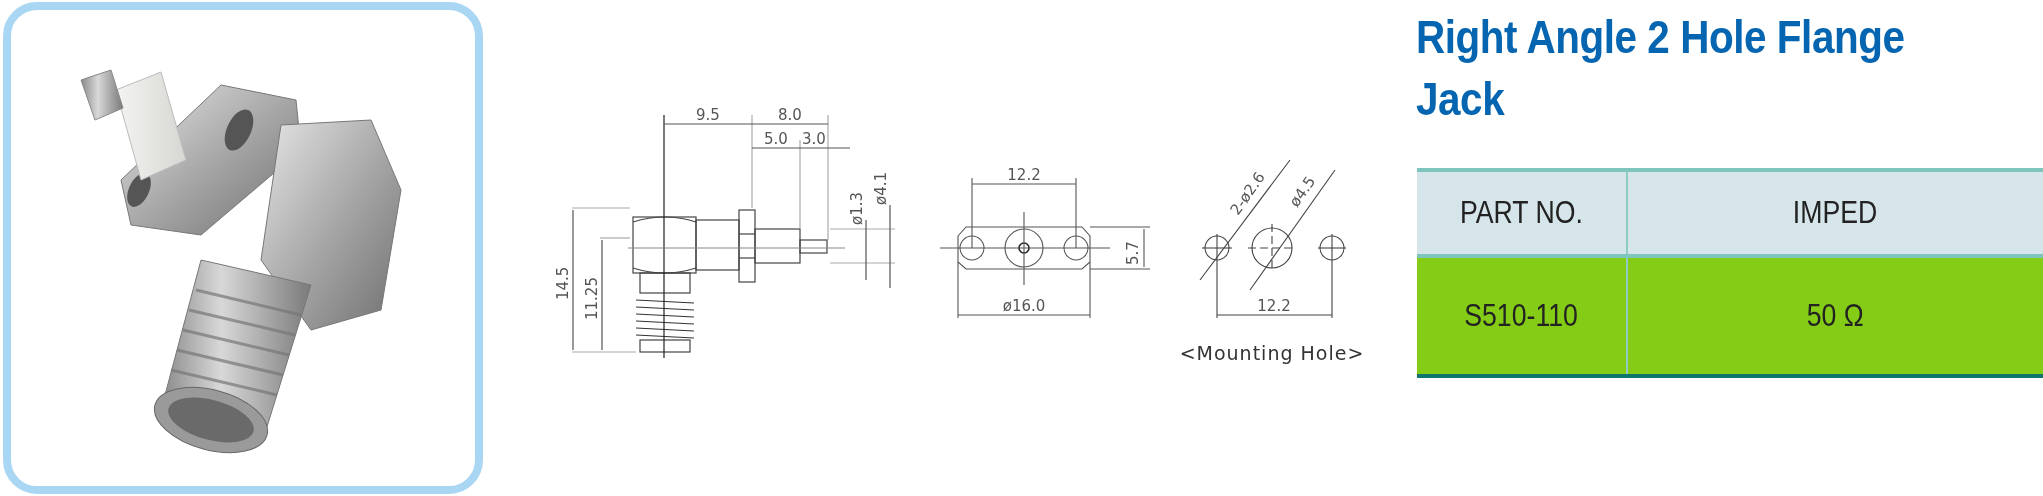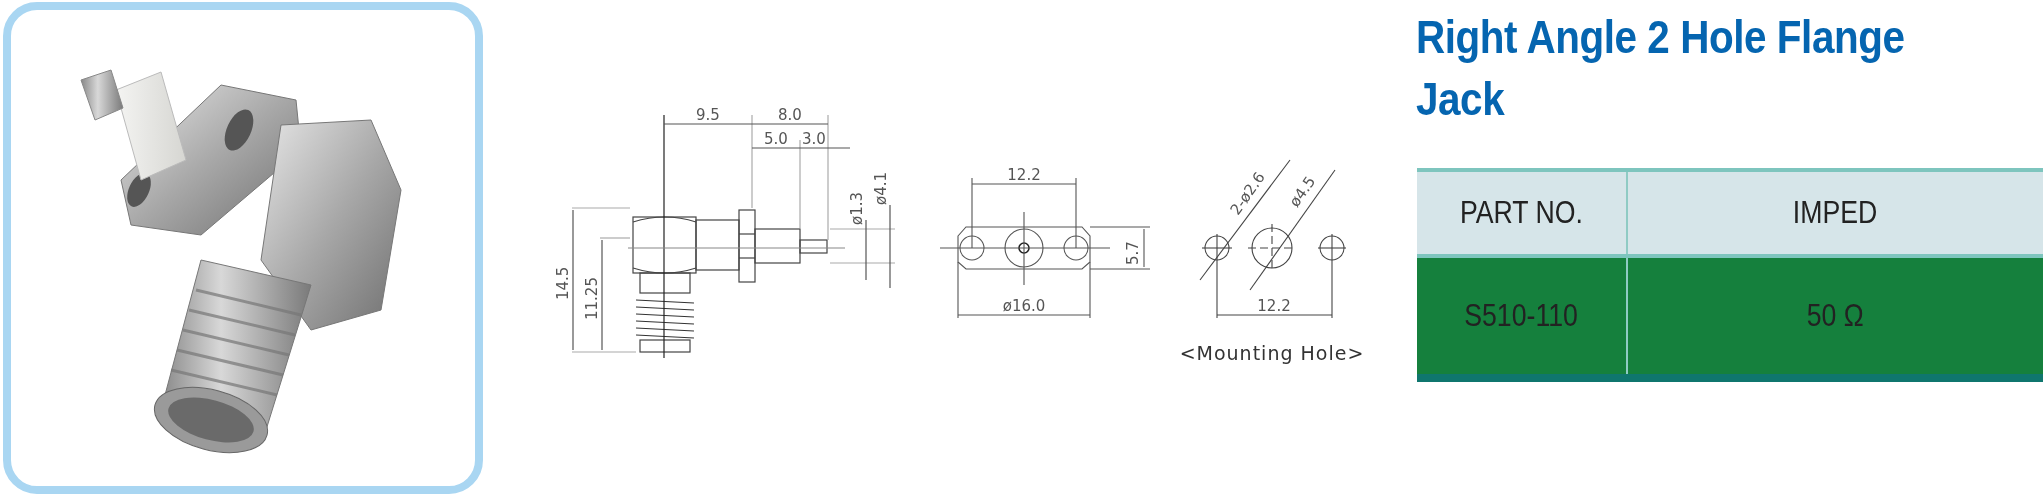--- a/index.html
+++ b/index.html
@@ -6,21 +6,21 @@
   body { width:2043px; height:496px; position:relative; overflow:hidden; font-family:"Liberation Sans", sans-serif; }
   .frame { position:absolute; left:3px; top:2px; width:464px; height:476px; border:8px solid #A9D6F2; border-radius:34px; background:#fff; overflow:hidden; }
   .photo { position:absolute; left:0; top:0; width:464px; height:476px; }
   .drawing { position:absolute; left:540px; top:90px; width:840px; height:300px; }
   .dim { font-family:"DejaVu Sans", sans-serif; font-size:15px; fill:#555; }
   .caption { font-family:"DejaVu Sans", sans-serif; font-size:19px; fill:#333; letter-spacing:1px; }
   .title { position:absolute; left:1416px; top:6px; width:600px; color:#0565B0; font-family:"Liberation Sans", sans-serif; font-weight:bold; font-size:47px; line-height:62px; transform:scaleX(0.86); transform-origin:left top; letter-spacing:-0.5px; }
   .spec { position:absolute; left:1417px; top:168px; width:626px; border-collapse:collapse; }
   .spec th, .spec td { font-family:"Liberation Sans", sans-serif; font-weight:normal; color:#222; text-align:center; }
   .spec th { background:#D6E5E9; height:80px; font-size:31px; border-top:4px solid #7EC5BE; border-bottom:4px solid #7EC5BE; }
-  .spec td { background:#15803d; height:114px; font-size:31px; border-bottom:8px solid #0f766e; }
+  .spec td { background:#84cc16; height:114px; font-size:31px; border-bottom:4px solid #0f766e; }
   .spec .c1 { width:207px; border-right:2px solid #8FCBC4;text-decoration:underline; }
   .cond { display:inline-block; transform:scaleX(0.86); }
 </style>
 </head>
 <body>
 
 <div class="frame">
   <svg class="photo" viewBox="0 0 464 476" xmlns="http://www.w3.org/2000/svg">
     <defs>
       <linearGradient id="metal" x1="0" y1="0" x2="1" y2="1">

